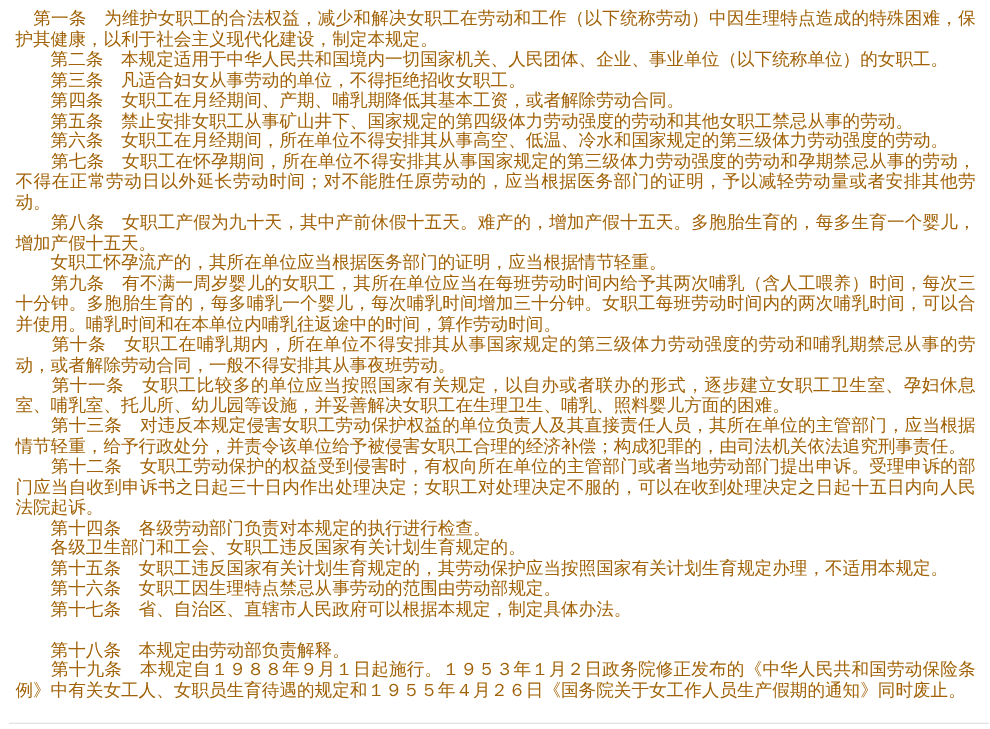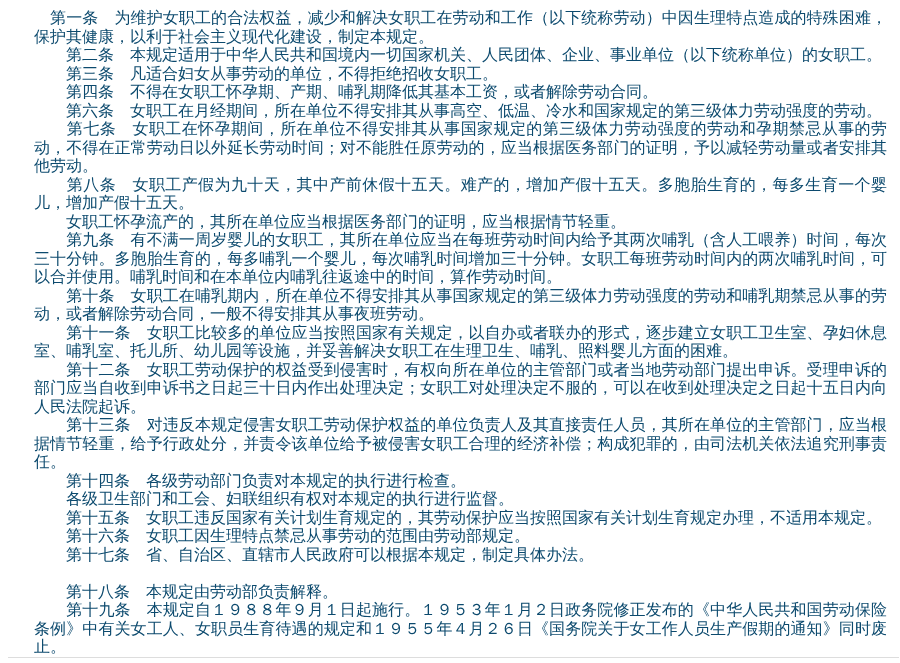--- a/index.html
+++ b/index.html
@@ -37,37 +37,38 @@
     left: 8px;
     right: 1px;
     bottom: 5px;
     height: 0;
     border-top: 1px solid #dddddd;
   }
 </style>
 </head>
 <body>
 
-<div class="page" style="background: rgb(255, 255, 255); color: #0c4a6e; padding-left: 20px;">
+<div class="page" style="background: rgb(255, 255, 255); color: #a16207;">
   <div class="doc">
       <p class="para">　第一条　为维护女职工的合法权益，减少和解决女职工在劳动和工作（以下统称劳动）中因生理特点造成的特殊困难，保护其健康，以利于社会主义现代化建设，制定本规定。</p>
       <p class="para">　　第二条　本规定适用于中华人民共和国境内一切国家机关、人民团体、企业、事业单位（以下统称单位）的女职工。</p>
       <p class="para">　　第三条　凡适合妇女从事劳动的单位，不得拒绝招收女职工。</p>
-      <p class="para">　　第四条　不得在女职工怀孕期、产期、哺乳期降低其基本工资，或者解除劳动合同。</p>
+      <p class="para">　　第四条　女职工在月经期间、产期、哺乳期降低其基本工资，或者解除劳动合同。</p>
+      <p class="para">　　第五条　禁止安排女职工从事矿山井下、国家规定的第四级体力劳动强度的劳动和其他女职工禁忌从事的劳动。</p>
       <p class="para">　　第六条　女职工在月经期间，所在单位不得安排其从事高空、低温、冷水和国家规定的第三级体力劳动强度的劳动。</p>
       <p class="para">　　第七条　女职工在怀孕期间，所在单位不得安排其从事国家规定的第三级体力劳动强度的劳动和孕期禁忌从事的劳动，不得在正常劳动日以外延长劳动时间；对不能胜任原劳动的，应当根据医务部门的证明，予以减轻劳动量或者安排其他劳动。</p>
       <p class="para">　　第八条　女职工产假为九十天，其中产前休假十五天。难产的，增加产假十五天。多胞胎生育的，每多生育一个婴儿，增加产假十五天。</p>
       <p class="para">　　女职工怀孕流产的，其所在单位应当根据医务部门的证明，应当根据情节轻重。</p>
       <p class="para">　　第九条　有不满一周岁婴儿的女职工，其所在单位应当在每班劳动时间内给予其两次哺乳（含人工喂养）时间，每次三十分钟。多胞胎生育的，每多哺乳一个婴儿，每次哺乳时间增加三十分钟。女职工每班劳动时间内的两次哺乳时间，可以合并使用。哺乳时间和在本单位内哺乳往返途中的时间，算作劳动时间。</p>
       <p class="para">　　第十条　女职工在哺乳期内，所在单位不得安排其从事国家规定的第三级体力劳动强度的劳动和哺乳期禁忌从事的劳动，或者解除劳动合同，一般不得安排其从事夜班劳动。</p>
       <p class="para">　　第十一条　女职工比较多的单位应当按照国家有关规定，以自办或者联办的形式，逐步建立女职工卫生室、孕妇休息室、哺乳室、托儿所、幼儿园等设施，并妥善解决女职工在生理卫生、哺乳、照料婴儿方面的困难。</p>
+      <p class="para">　　第十三条　对违反本规定侵害女职工劳动保护权益的单位负责人及其直接责任人员，其所在单位的主管部门，应当根据情节轻重，给予行政处分，并责令该单位给予被侵害女职工合理的经济补偿；构成犯罪的，由司法机关依法追究刑事责任。</p>
       <p class="para">　　第十二条　女职工劳动保护的权益受到侵害时，有权向所在单位的主管部门或者当地劳动部门提出申诉。受理申诉的部门应当自收到申诉书之日起三十日内作出处理决定；女职工对处理决定不服的，可以在收到处理决定之日起十五日内向人民法院起诉。</p>
-      <p class="para">　　第十三条　对违反本规定侵害女职工劳动保护权益的单位负责人及其直接责任人员，其所在单位的主管部门，应当根据情节轻重，给予行政处分，并责令该单位给予被侵害女职工合理的经济补偿；构成犯罪的，由司法机关依法追究刑事责任。</p>
       <p class="para">　　第十四条　各级劳动部门负责对本规定的执行进行检查。</p>
-      <p class="para">　　各级卫生部门和工会、妇联组织有权对本规定的执行进行监督。</p>
+      <p class="para">　　各级卫生部门和工会、女职工违反国家有关计划生育规定的。</p>
       <p class="para">　　第十五条　女职工违反国家有关计划生育规定的，其劳动保护应当按照国家有关计划生育规定办理，不适用本规定。</p>
       <p class="para">　　第十六条　女职工因生理特点禁忌从事劳动的范围由劳动部规定。</p>
       <p class="para">　　第十七条　省、自治区、直辖市人民政府可以根据本规定，制定具体办法。</p>
       <p class="para"></p>
       <p class="para">　　第十八条　本规定由劳动部负责解释。</p>
       <p class="para">　　第十九条　本规定自１９８８年９月１日起施行。１９５３年１月２日政务院修正发布的《中华人民共和国劳动保险条例》中有关女工人、女职员生育待遇的规定和１９５５年４月２６日《国务院关于女工作人员生产假期的通知》同时废止。</p>
     </div>
   <div class="divider" style="border-top-color: rgb(221, 221, 221);"></div>
 </div>
 

